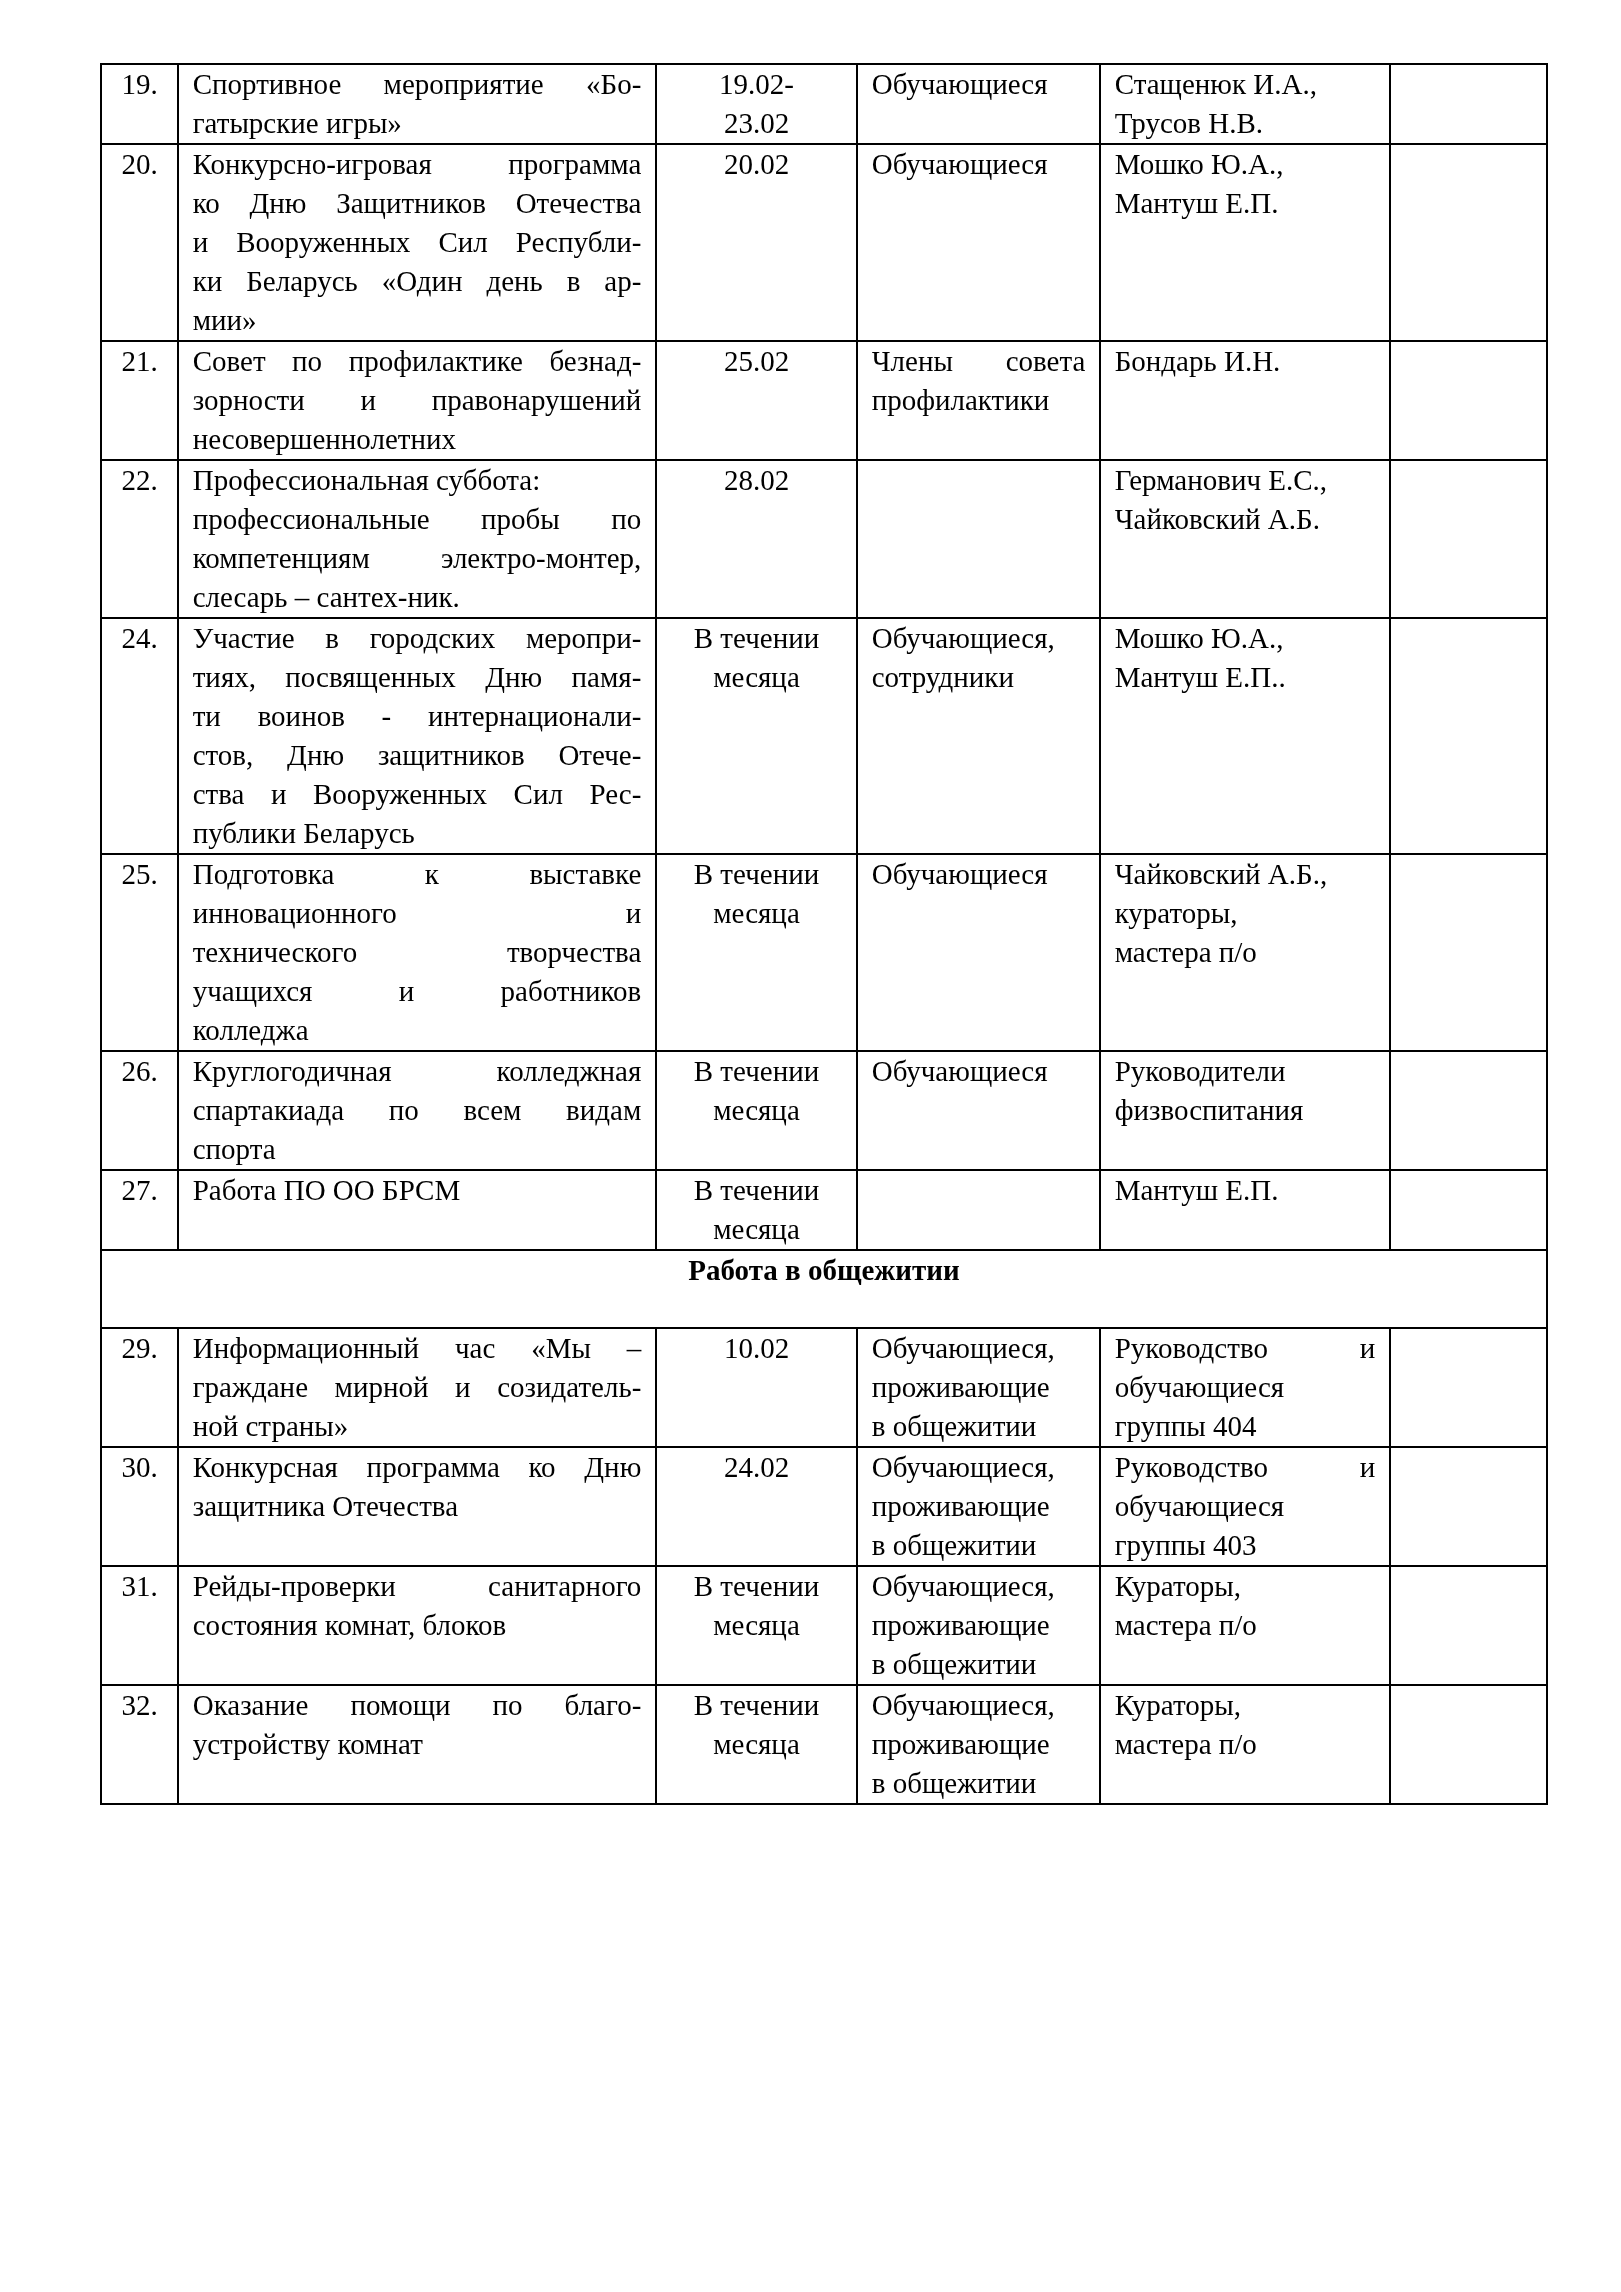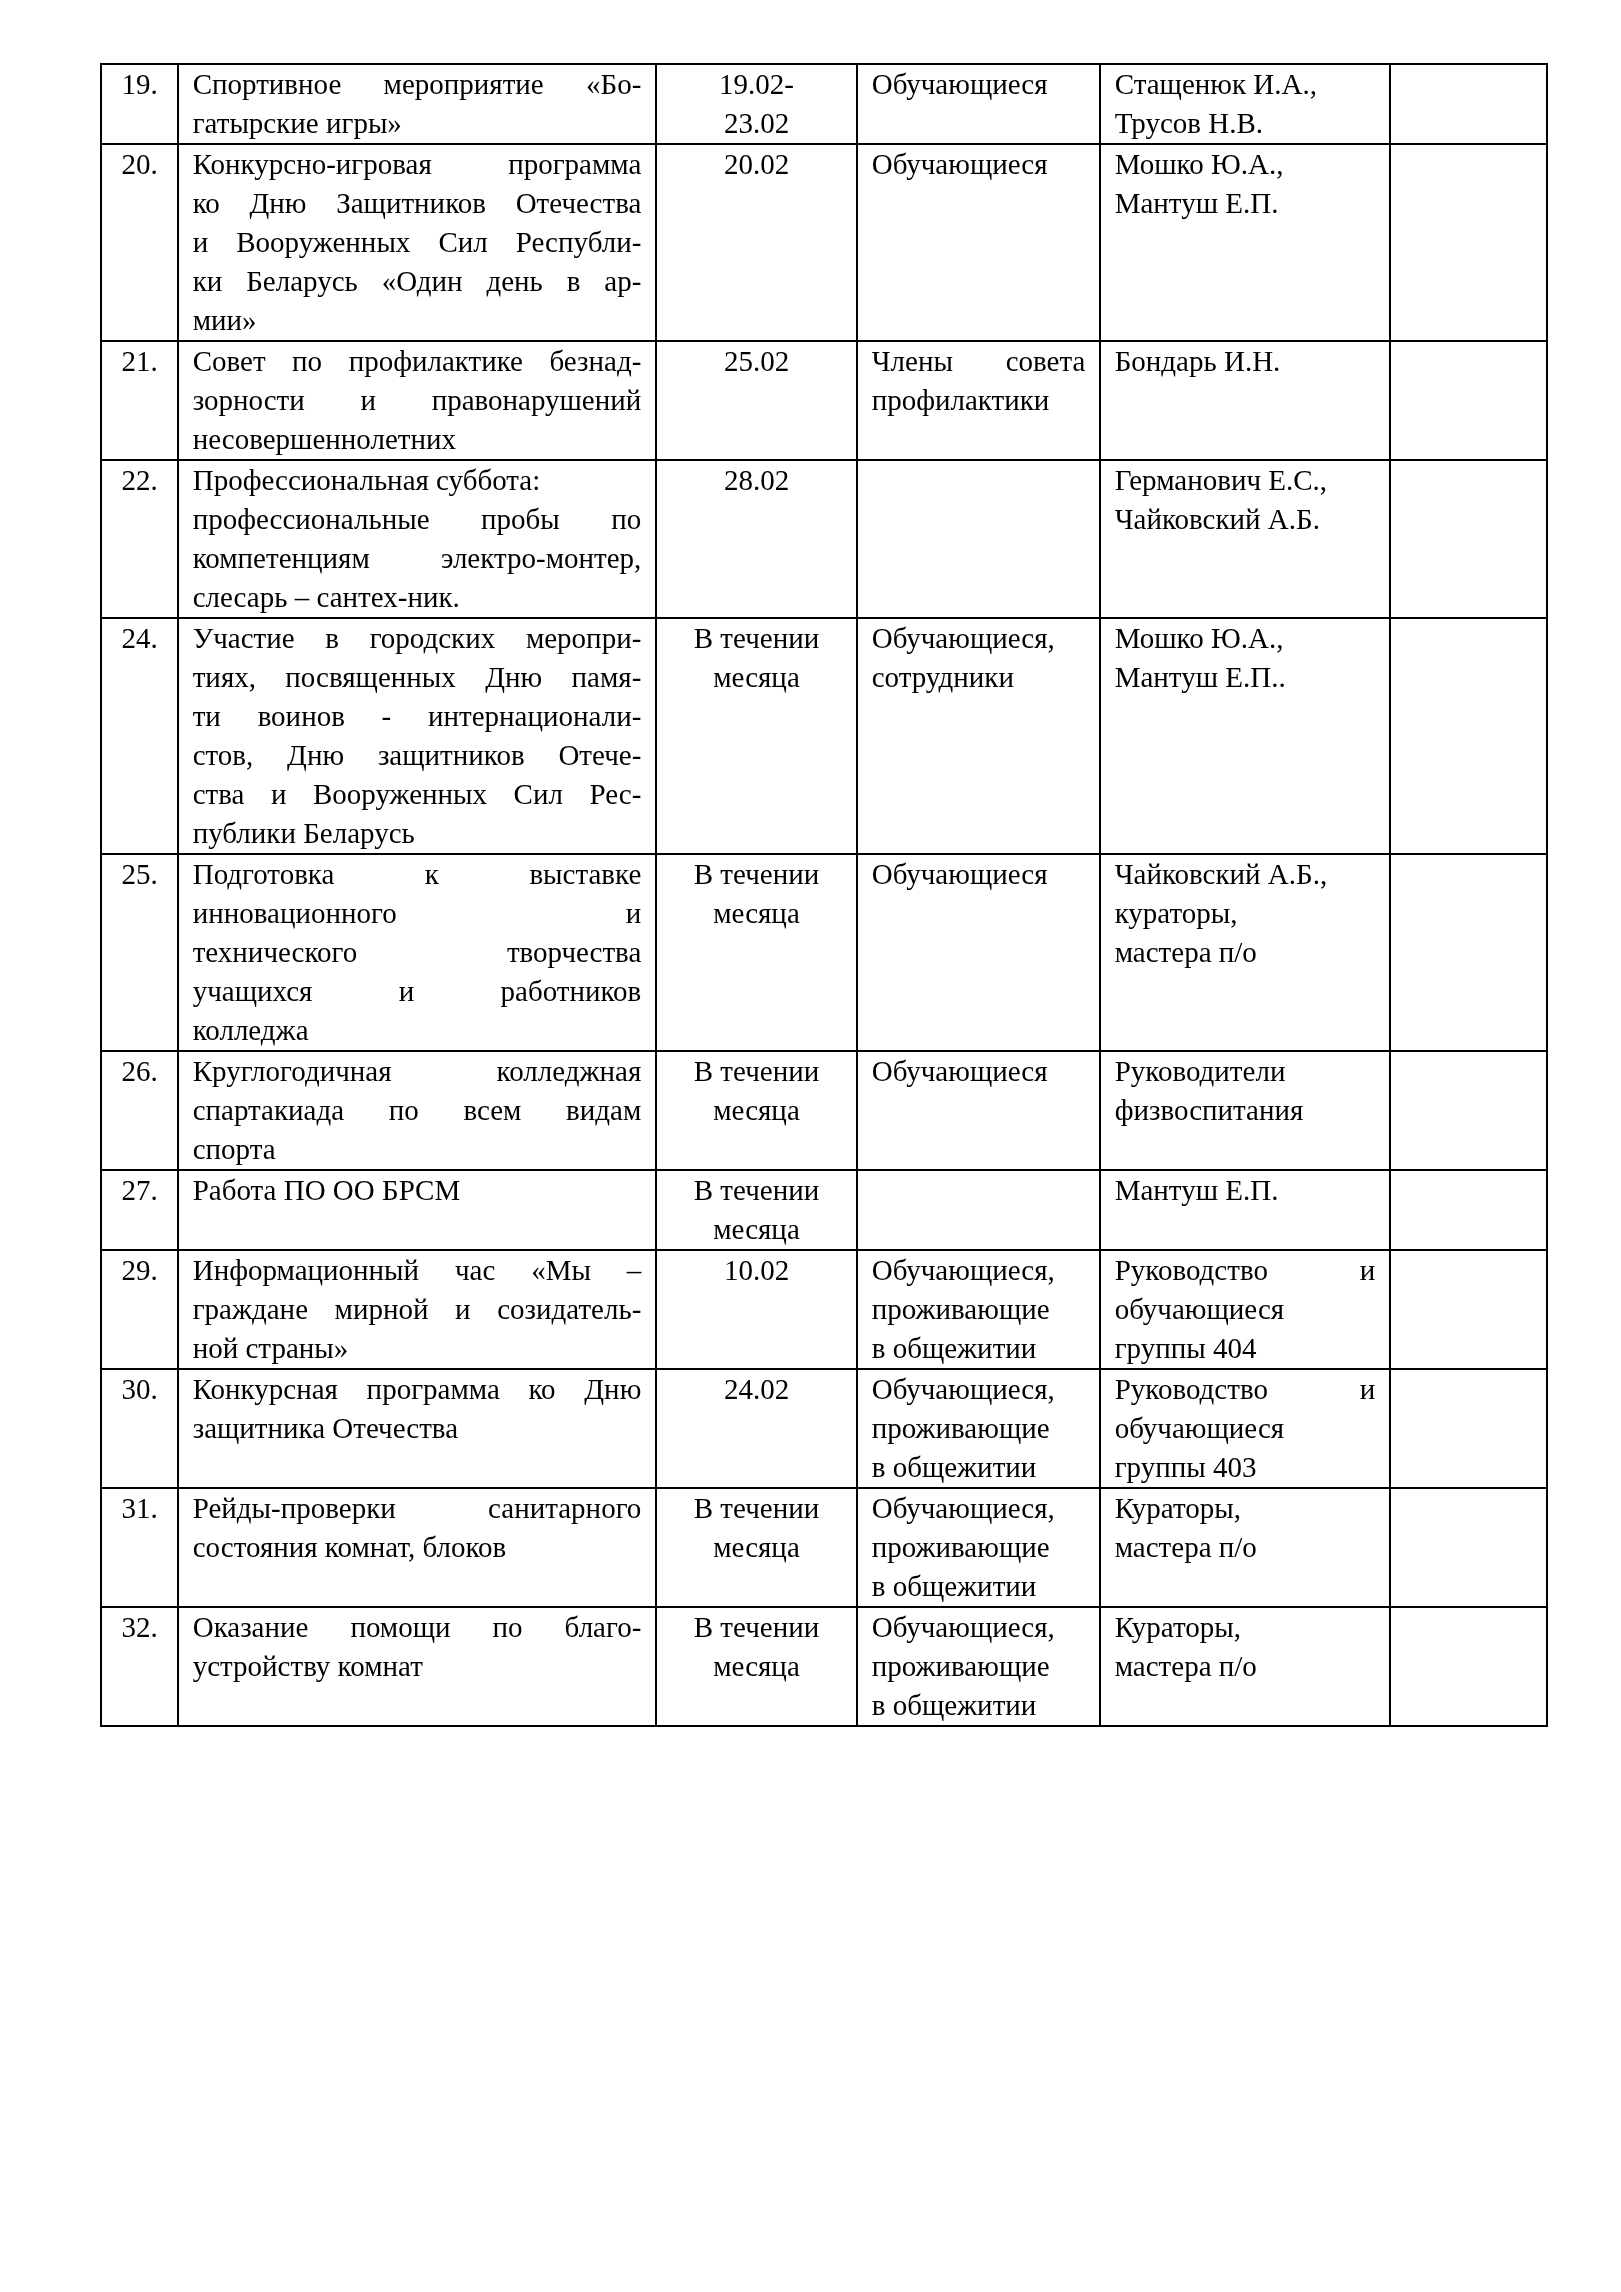--- a/index.html
+++ b/index.html
@@ -238,20 +238,23 @@
         <span class="line">месяца</span>
       </td>
       <td class="part"></td>
       <td class="resp">
         <span class="line">Мантуш Е.П.</span>
       </td>
       <td class="note"></td>
     </tr>
 
 
+    <tr style="height:78px">
+      <td class="section" colspan="6">Работа в общежитии</td>
+    </tr>
 
     <tr style="height:117px">
       <td class="num">29.</td>
       <td class="event">
         <span class="line" style="text-align-last:justify">Информационный час «Мы –</span>
         <span class="line" style="text-align-last:justify">граждане мирной и созидатель-</span>
         <span class="line">ной страны»</span>
       </td>
       <td class="date">
         <span class="line">10.02</span>

